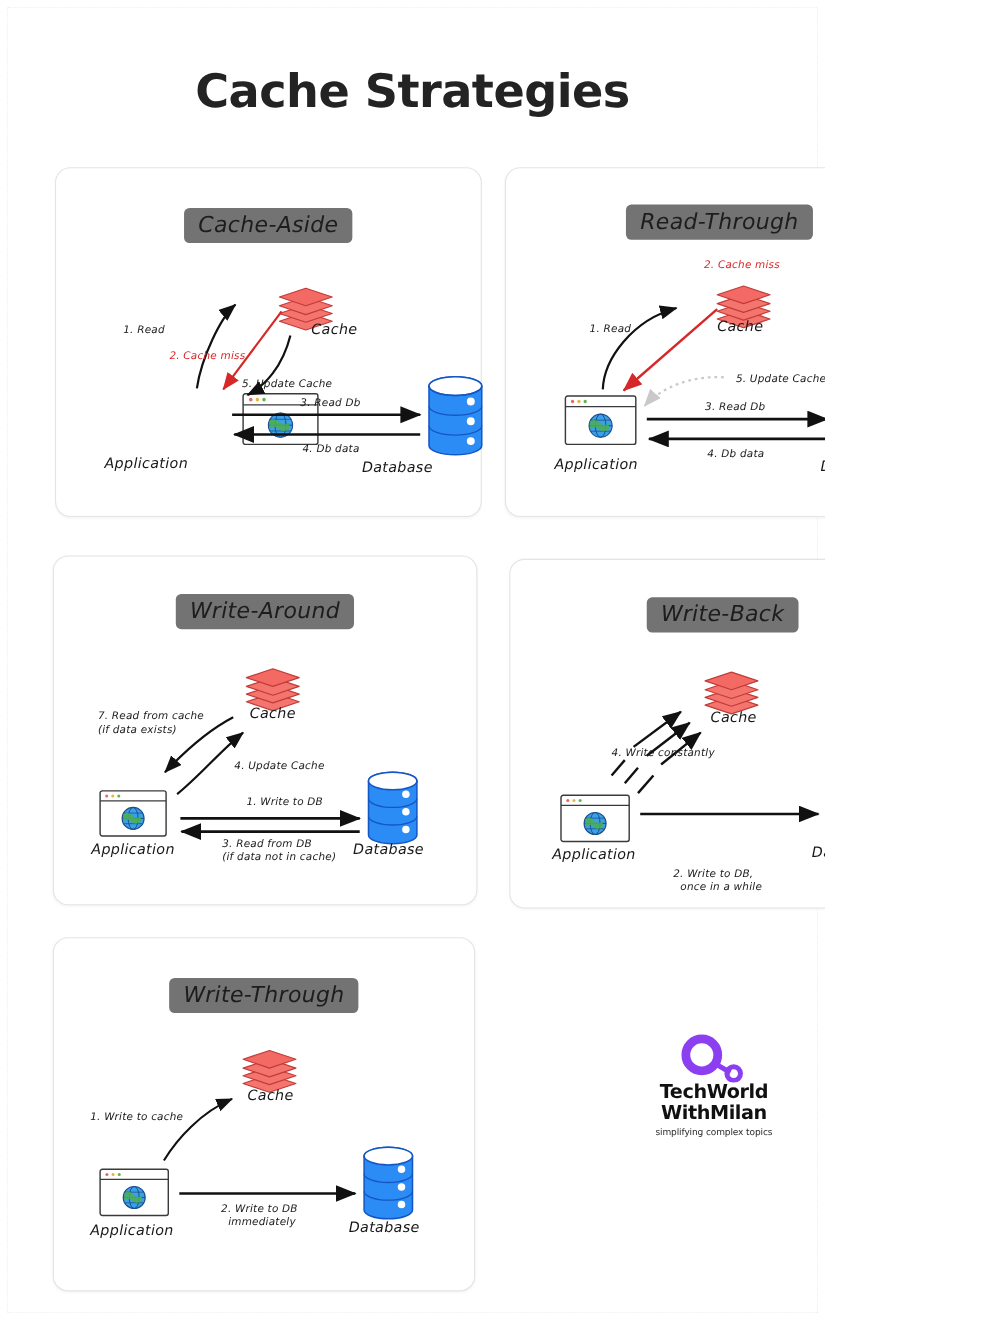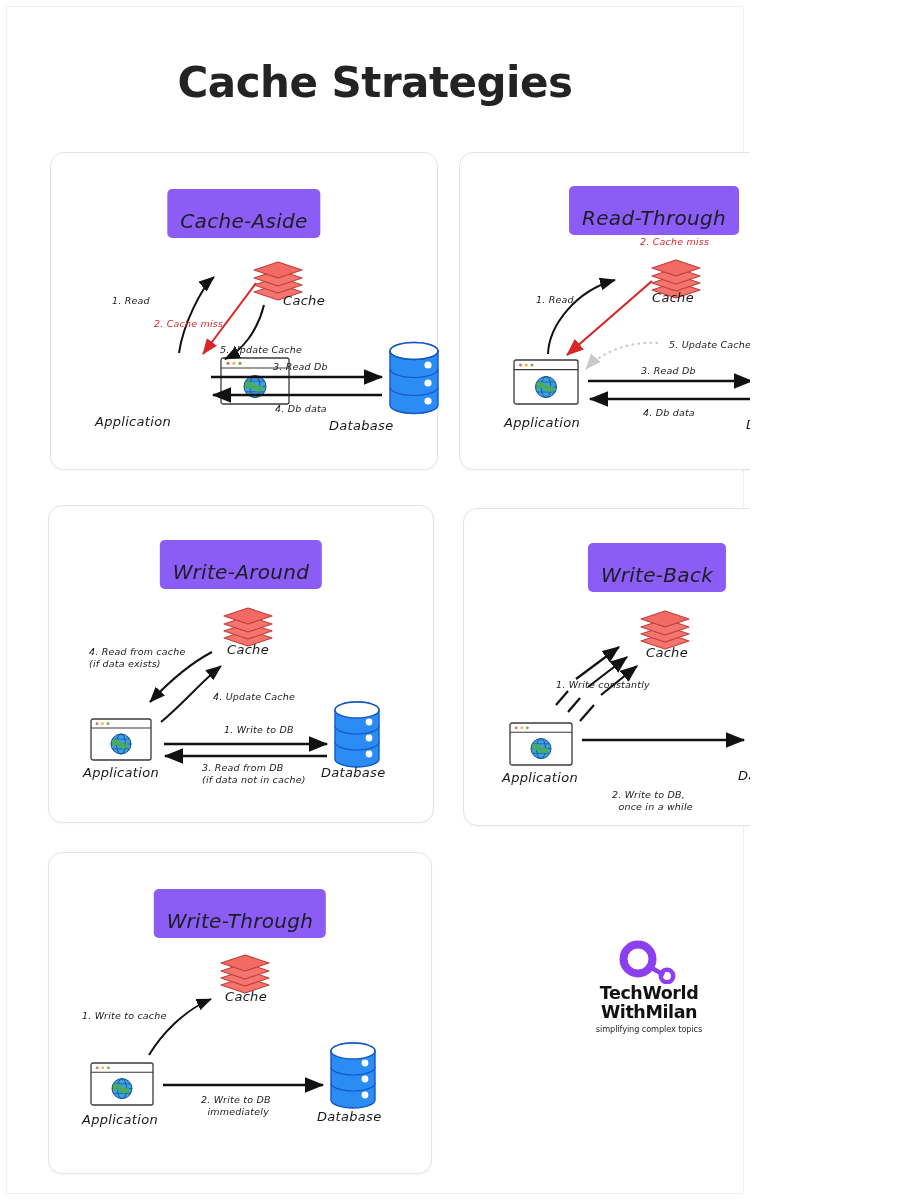--- a/index.html
+++ b/index.html
@@ -40,23 +40,23 @@
     position: absolute;
     background: #ffffff;
     border: 1px solid #e4e4e6;
     border-radius: 14px;
     box-shadow: 0 1px 2px rgba(0,0,0,0.035);
   }
   .card-title {
     position: absolute;
     left: 50%;
     transform: translateX(-50%);
-    background: #8b5cf6;
+    background: #737373;
     border-radius: 5px;
-    padding: 20px 13px 5px 13px;
+    padding: 3px 13px 5px 13px;
     font-family: "DejaVu Sans", sans-serif;
     font-size: 20px;
     font-style: italic;
     font-weight: 400;
     color: #1d1d1f;
     white-space: nowrap;
     letter-spacing: 0.3px;
   }
 
   .diagram {
@@ -309,21 +309,21 @@
         <path d="M163,146 C140,158 118,178 101,196" fill="none" stroke="#111111" stroke-width="2" marker-end="url(#ah-k)"></path>
 
         <path d="M112,216 C134,198 152,176 172,160" fill="none" stroke="#111111" stroke-width="2" marker-end="url(#ah-k)"></path>
 
         <line x1="115" y1="238" x2="278" y2="238" stroke="#111111" stroke-width="2.4" marker-end="url(#ah-k)"></line>
 
         <line x1="278" y1="250" x2="116" y2="250" stroke="#111111" stroke-width="2.4" marker-end="url(#ah-k)"></line>
       </svg>
     </div>
 
-    <span class="hlabel" style="left:40px; top:140px;">4. Read from cache
+    <span class="hlabel" style="left:40px; top:140px;">7. Read from cache
 (if data exists)</span>
     <span class="hlabel" style="left:164px; top:185px;">4. Update Cache</span>
     <span class="hlabel" style="left:175px; top:218px;">1. Write to DB</span>
     <span class="hlabel" style="left:153px; top:256px;">3. Read from DB
 (if data not in cache)</span>
 
     <span class="node-label" style="left:178px; top:136px;">Cache</span>
     <span class="node-label" style="left:34px; top:259px;">Application</span>
     <span class="node-label" style="left:272px; top:259px;">Database</span>
   </div>
@@ -375,21 +375,21 @@
           <line x1="104" y1="203" x2="116" y2="189"></line>
           <line x1="124" y1="178" x2="163" y2="148" marker-end="url(#ah-k)"></line>
           <line x1="116" y1="212" x2="130" y2="196"></line>
           <line x1="137" y1="186" x2="173" y2="157" marker-end="url(#ah-k)"></line>
         </g>
 
         <line x1="118" y1="231" x2="280" y2="231" stroke="#111111" stroke-width="2.4" marker-end="url(#ah-k)"></line>
       </svg>
     </div>
 
-    <span class="hlabel" style="left:92px; top:170px;">1. Write constantly</span>
+    <span class="hlabel" style="left:92px; top:170px;">4. Write constantly</span>
     <span class="hlabel" style="left:148px; top:240px;margin-top:40px;">2. Write to DB,
   once in a while</span>
 
     <span class="node-label" style="left:182px; top:136px;">Cache</span>
     <span class="node-label" style="left:38px; top:261px;">Application</span>
     <span class="node-label" style="left:274px; top:259px;">Database</span>
   </div>
 
   <div class="card" style="left:48px; top:852px; width:384px; height:322px;">
     <div class="card-title" style="top:36px;">Write-Through</div>

